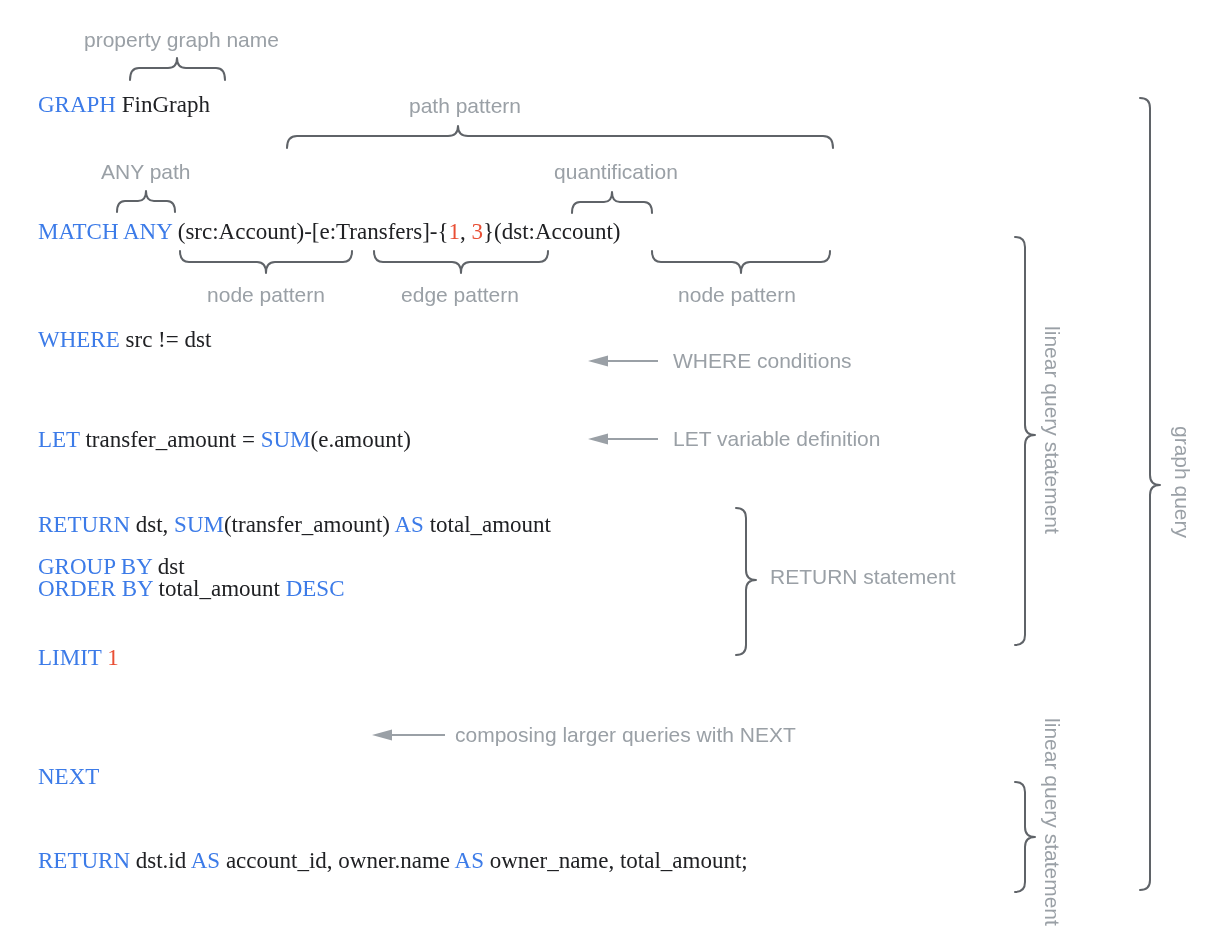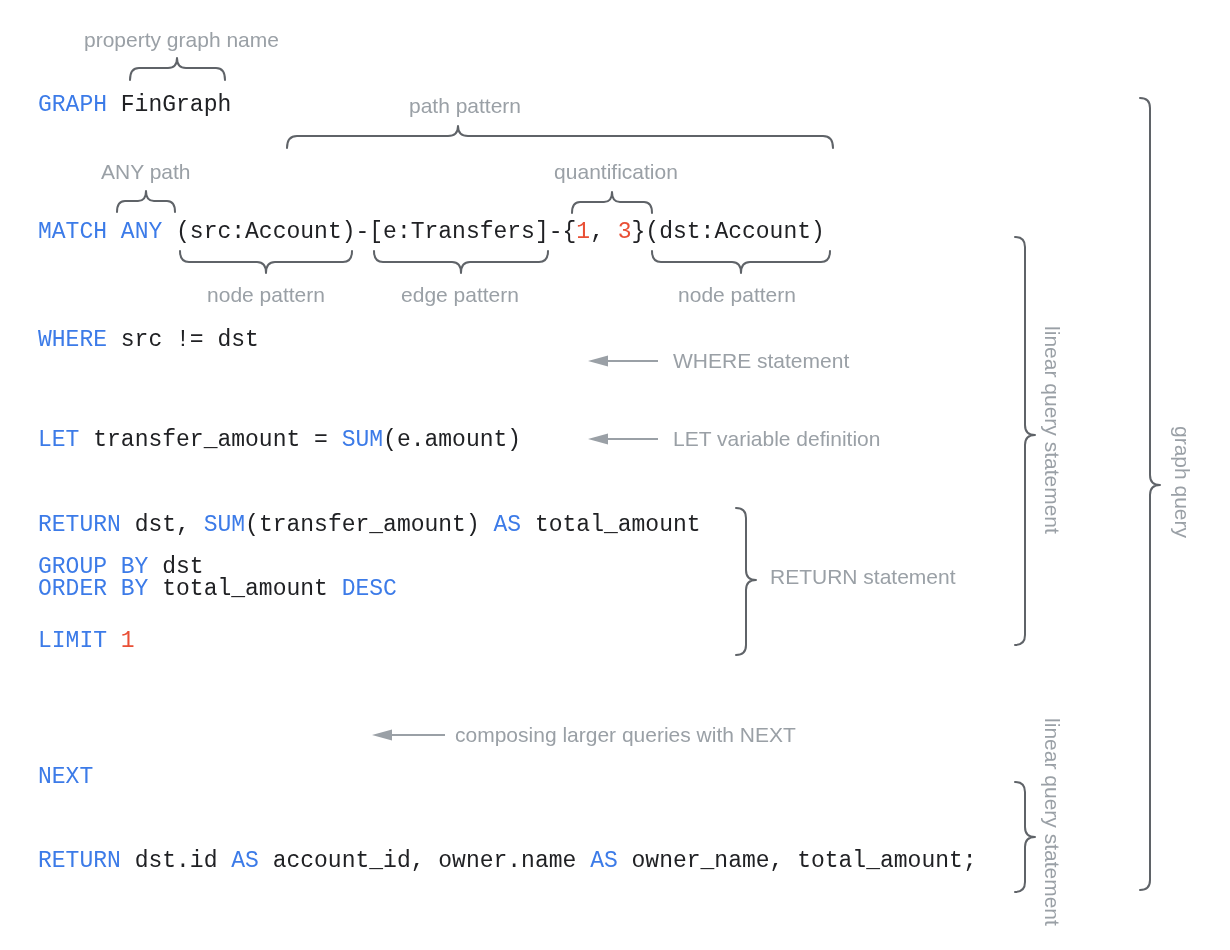--- a/index.html
+++ b/index.html
@@ -5,21 +5,21 @@
   html,body{margin:0;padding:0;background:#fff;}
   #canvas{
     position:relative;
     width:1230px;height:950px;
     background:var(--bg,#ffffff);
     overflow:hidden;
     font-family:"Liberation Sans",sans-serif;
   }
   .code{
     position:absolute;
-    font-family:Liberation Mono, monospace;
+    font-family:Liberation Serif, serif;
     font-size:23px;
     line-height:26px;
     white-space:pre;
     color:var(--code,#202124);
   }
   .tok-kw{color:var(--kw,#3C7BE8);}
   .tok-plain{color:var(--code,#202124);}
   .tok-num{color:var(--num,#E94F35);}
   .lbl{
     position:absolute;
@@ -78,32 +78,32 @@
     <polygon class="arrow-head" points="372,735 392,729.5 392,740.5"></polygon>
   </svg>
 
   <div class="code" style="left:38px;top:92px"><span class="tok-kw">GRAPH</span><span class="tok-plain"> FinGraph</span></div>
   <div class="code" style="left:38px;top:219px"><span class="tok-kw">MATCH</span><span class="tok-plain"> </span><span class="tok-kw">ANY</span><span class="tok-plain"> (src:Account)-[e:Transfers]-{</span><span class="tok-num">1</span><span class="tok-plain">, </span><span class="tok-num">3</span><span class="tok-plain">}(dst:Account)</span></div>
   <div class="code" style="left:38px;top:327px"><span class="tok-kw">WHERE</span><span class="tok-plain"> src != dst</span></div>
   <div class="code" style="left:38px;top:512px"><span class="tok-kw">RETURN</span><span class="tok-plain"> dst, </span><span class="tok-kw">SUM</span><span class="tok-plain">(transfer_amount) </span><span class="tok-kw">AS</span><span class="tok-plain"> total_amount</span></div>
   <div class="code" style="left:38px;top:427px"><span class="tok-kw">LET</span><span class="tok-plain"> transfer_amount = </span><span class="tok-kw">SUM</span><span class="tok-plain">(e.amount)</span></div>
   <div class="code" style="left:38px;top:554px"><span class="tok-kw">GROUP BY</span><span class="tok-plain"> dst</span></div>
   <div class="code" style="left:38px;top:576px"><span class="tok-kw">ORDER BY</span><span class="tok-plain"> total_amount </span><span class="tok-kw">DESC</span></div>
-  <div class="code" style="left:38px;top:628px"><span class="tok-kw">LIMIT</span><span class="tok-plain"> </span><span class="tok-num">1</span></div>
+  <div class="code" style="left:38px;top:645px"><span class="tok-kw">LIMIT</span><span class="tok-plain"> </span><span class="tok-num">1</span></div>
   <div class="code" style="left:38px;top:764px"><span class="tok-kw">NEXT</span></div>
   <div class="code" style="left:38px;top:848px"><span class="tok-kw">RETURN</span><span class="tok-plain"> dst.id </span><span class="tok-kw">AS</span><span class="tok-plain"> account_id, owner.name </span><span class="tok-kw">AS</span><span class="tok-plain"> owner_name, total_amount;</span></div>
 
   <div class="lbl" style="left:84px;top:28px">property graph name</div>
   <div class="lbl center" style="left:465px;top:94px">path pattern</div>
   <div class="lbl" style="left:101px;top:160px">ANY path</div>
   <div class="lbl center" style="left:616px;top:160px">quantification</div>
   <div class="lbl center" style="left:266px;top:283px">node pattern</div>
   <div class="lbl center" style="left:460px;top:283px">edge pattern</div>
   <div class="lbl center" style="left:737px;top:283px">node pattern</div>
-  <div class="lbl" style="left:673px;top:349px">WHERE statement</div>
+  <div class="lbl" style="left:673px;top:349px">WHERE conditions</div>
   <div class="lbl" style="left:673px;top:427px">LET variable definition</div>
   <div class="lbl" style="left:770px;top:565px">RETURN statement</div>
   <div class="lbl" style="left:455px;top:723px">composing larger queries with NEXT</div>
   <div class="lbl vert" style="left:1052px;top:430px">linear query statement</div>
   <div class="lbl vert" style="left:1052px;top:822px">linear query statement</div>
   <div class="lbl vert" style="left:1182px;top:482px">graph query</div>
 
 </div>
 
 </body></html>

